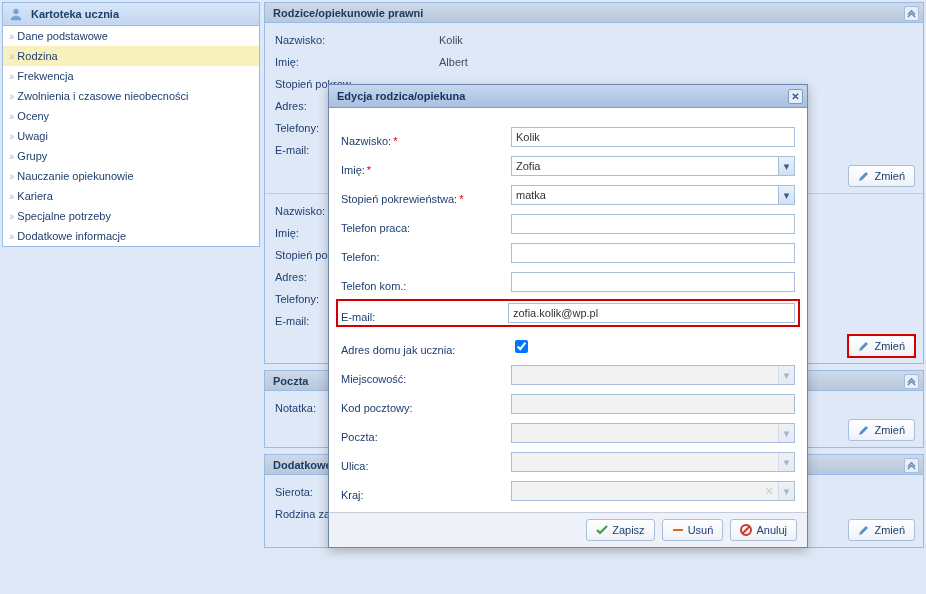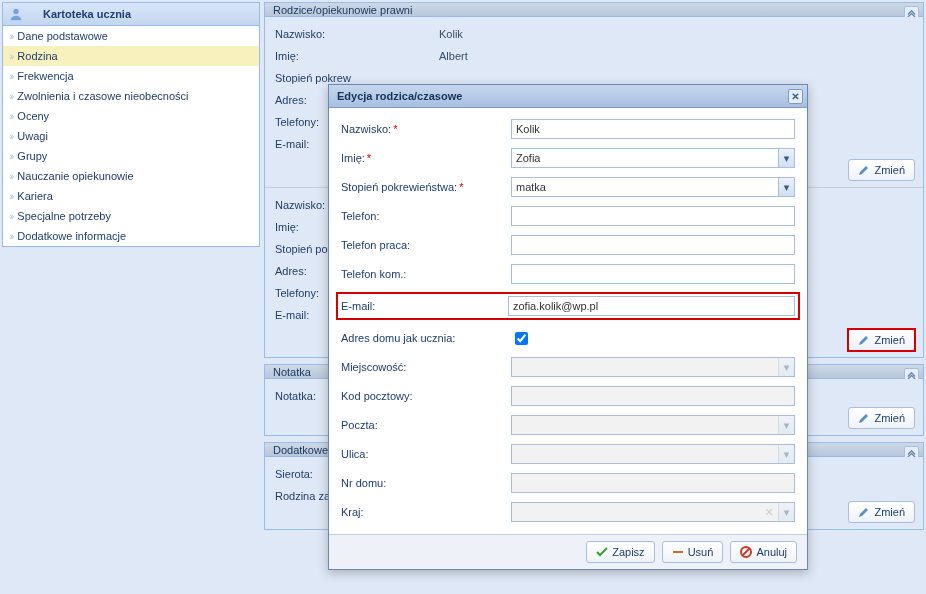--- a/index.html
+++ b/index.html
@@ -1,49 +1,49 @@
 <!DOCTYPE html>
 <html><head>
 <meta charset="utf-8">
 <style>
   * { box-sizing: border-box; font-family: Tahoma, Arial, sans-serif; font-size: 11px; }
   html, body { margin:0; padding:0; background:#dfe8f6; }
   .app { position:relative; width:926px; height:594px; background:#dfe8f6; overflow:hidden; }
 
   
   .sidebar { position:absolute; left:2px; top:2px; width:258px; background:#fff; border:1px solid #99bbe8; }
-  .panel-head { background:linear-gradient(#d8e6f8,#c3d6ef); border-bottom:1px solid #99bbe8; padding:4px 6px; font-weight:bold; color:#1e3e6e; display:flex; align-items:center; gap:20px; }
+  .panel-head { background:linear-gradient(#d8e6f8,#c3d6ef); border-bottom:1px solid #99bbe8; padding:4px 6px; font-weight:bold; color:#1e3e6e; display:flex; align-items:center; gap:8px; }
   .panel-head .usericon { width:14px; height:14px; display:inline-block; }
   .sidebar .items { }
   .sidebar .item { display:flex; align-items:center; padding:4px 6px; color:#1e3e6e; cursor:pointer; gap:5px; }
   .sidebar .item.active { background:#f8f1be; }
   .chevrons { color:#b8c7dc; letter-spacing:-2px; font-size:11px; }
 
   
   .main { position:absolute; left:264px; top:2px; right:2px; bottom:2px; }
   .panel { background:#fff; border:1px solid #99bbe8; margin-bottom:6px; }
-  .panel .phead { background:linear-gradient(#cdd9e8,#b8c7db); border-bottom:1px solid #99bbe8; padding:4px 8px; color:#1f3b60; font-weight:normal; position:relative; height:14px; display:flex; align-items:center; }
+  .panel .phead { background:linear-gradient(#cdd9e8,#b8c7db); border-bottom:1px solid #99bbe8; padding:4px 8px; color:#1f3b60; font-weight:bold; position:relative; height:20px; display:flex; align-items:center; }
   .collapse-btn { position:absolute; right:4px; top:3px; width:15px; height:15px; background:#e6eef9; border:1px solid #a8bed9; border-radius:2px; display:flex; align-items:center; justify-content:center; color:#6b87ab; font-size:9px; cursor:pointer; }
   .panel .pbody { background:#dfe8f6; padding:6px 10px 8px; position:relative; }
   .pbody .row { display:flex; align-items:center; height:22px; }
   .pbody .lab { width:160px; color:#1e3e6e; }
   .pbody .val { color:#1e3e6e; flex:1; }
   .pbody .val .ro { display:inline-block; min-width:200px; background:#dfe8f6; border:1px solid #c1cddd; border-width:0 0 0 0; padding:1px 4px; color:#3a4d66; }
 
   .btn-zmien { position:absolute; right:8px; bottom:6px; }
   .extbtn { display:inline-flex; align-items:center; gap:4px; background:linear-gradient(#ffffff,#eef2f8); border:1px solid #a8bed9; border-radius:3px; padding:2px 9px; color:#1e3e6e; cursor:pointer; height:22px; }
   .extbtn .ic { width:12px; height:12px; display:inline-block; }
   .hl-red { outline:2px solid #d40000; outline-offset:-1px; }
 
   
   .dialog { position:absolute; left:328px; top:84px; width:480px; background:#fff; border:1px solid #6b88b2; box-shadow:0 3px 10px rgba(0,0,0,0.25); }
   .dialog .dhead { background:linear-gradient(#c6d7ee,#a8bfe0); border-bottom:1px solid #7d9cc4; padding:5px 8px; color:#15325a; font-weight:bold; position:relative; }
   .dialog .close { position:absolute; right:4px; top:4px; width:15px; height:15px; background:#e6eef9; border:1px solid #7d9cc4; border-radius:2px; display:flex; align-items:center; justify-content:center; color:#3a5a87; font-size:10px; cursor:pointer; }
   .dialog .dbody { padding:10px 12px 4px; }
-  .drow { display:flex; align-items:center; margin-bottom:7px; height:22px; }
+  .drow { display:flex; align-items:flex-end; margin-bottom:7px; height:22px;margin-top:7px; }
   .dlab { width:170px; color:#1e3e6e; }
   .dlab .req { color:#d40000; margin-left:2px; }
   .dctrl { flex:1; }
   .inp { width:100%; height:20px; border:1px solid #a8bed9; background:#fff; padding:1px 4px; color:#333; }
   .inp.disabled { background:#f2f2f2; color:#999; }
   .combo { position:relative; }
   .combo .inp { padding-right:18px; }
   .combo .arrow { position:absolute; right:1px; top:1px; width:16px; height:18px; background:linear-gradient(#eaf1fb,#cfe0f4); border-left:1px solid #a8bed9; display:flex; align-items:center; justify-content:center; color:#3a5a87; cursor:pointer; }
   .combo .clearx { position:absolute; right:18px; top:1px; width:16px; height:18px; display:flex; align-items:center; justify-content:center; color:#7b93b3; cursor:pointer; }
   .chk { width:13px; height:13px; }
@@ -185,21 +185,21 @@
                   <path d="M1 11l1-3 6-6 2 2-6 6-3 1z" fill="#5a8ec8"></path>
                 </svg>
               </span>
               <span>Zmień</span>
             </span></span>
       </div>
     </div>
 
     <div class="panel">
       <div class="phead">
-        <span>Notatka</span>
+        <span>Poczta</span>
         <span class="collapse-btn">
           <svg width="9" height="9" viewBox="0 0 10 10">
               <path d="M1 6 L5 2 L9 6" stroke="#6b87ab" fill="none" stroke-width="1.5"></path>
               <path d="M1 9 L5 5 L9 9" stroke="#6b87ab" fill="none" stroke-width="1.5"></path>
             </svg>
         </span>
       </div>
       <div class="pbody" style="height:56px;">
         <div class="row">
             <div class="lab">Notatka:</div>
@@ -240,42 +240,42 @@
               </span>
               <span>Zmień</span>
             </span></span>
       </div>
     </div>
 
   </div>
 
   <div class="dialog">
     <div class="dhead">
-      <span>Edycja rodzica/czasowe</span>
+      <span>Edycja rodzica/opiekuna</span>
       <span class="close">✕</span>
     </div>
     <div class="dbody">
       <div class="drow">
           <div class="dlab"><span>Nazwisko:</span><span class="req">*</span></div>
           <div class="dctrl"><input class="inp" value="Kolik" style=""></div>
         </div>
       <div class="drow">
           <div class="dlab"><span>Imię:</span><span class="req">*</span></div>
           <div class="dctrl combo"><input class="inp" value="Zofia" style=""><span class="arrow">▾</span></div>
         </div>
       <div class="drow">
           <div class="dlab"><span>Stopień pokrewieństwa:</span><span class="req">*</span></div>
           <div class="dctrl combo"><input class="inp" value="matka" style=""><span class="arrow">▾</span></div>
         </div>
       <div class="drow">
+          <div class="dlab"><span>Telefon praca:</span></div>
+          <div class="dctrl"><input class="inp" style=""></div>
+        </div>
+      <div class="drow">
           <div class="dlab"><span>Telefon:</span></div>
-          <div class="dctrl"><input class="inp" style=""></div>
-        </div>
-      <div class="drow">
-          <div class="dlab"><span>Telefon praca:</span></div>
           <div class="dctrl"><input class="inp" style=""></div>
         </div>
       <div class="drow">
           <div class="dlab"><span>Telefon kom.:</span></div>
           <div class="dctrl"><input class="inp" style=""></div>
         </div>
       <div class="drow highlight">
           <div class="dlab"><span>E-mail:</span></div>
           <div class="dctrl"><input class="inp" value="zofia.kolik@wp.pl" style=""></div>
         </div>
@@ -291,24 +291,20 @@
           <div class="dlab"><span>Kod pocztowy:</span></div>
           <div class="dctrl"><input class="inp disabled" disabled="" style=""></div>
         </div>
       <div class="drow">
           <div class="dlab"><span>Poczta:</span></div>
           <div class="dctrl combo"><input class="inp disabled" disabled="" style=""><span class="arrow" style="opacity:.4">▾</span></div>
         </div>
       <div class="drow">
           <div class="dlab"><span>Ulica:</span></div>
           <div class="dctrl combo"><input class="inp disabled" disabled="" style=""><span class="arrow" style="opacity:.4">▾</span></div>
-        </div>
-      <div class="drow">
-          <div class="dlab"><span>Nr domu:</span></div>
-          <div class="dctrl"><input class="inp disabled" disabled="" style=""></div>
         </div>
       <div class="drow">
           <div class="dlab"><span>Kraj:</span></div>
           <div class="dctrl combo"><input class="inp disabled" disabled="" style=""><span class="clearx" style="opacity:.4">✕</span><span class="arrow" style="opacity:.4">▾</span></div>
         </div>
     </div>
     <div class="dfoot">
       <span class="extbtn">
           <span class="ic ic-check">
             <svg width="12" height="12" viewBox="0 0 12 12">

